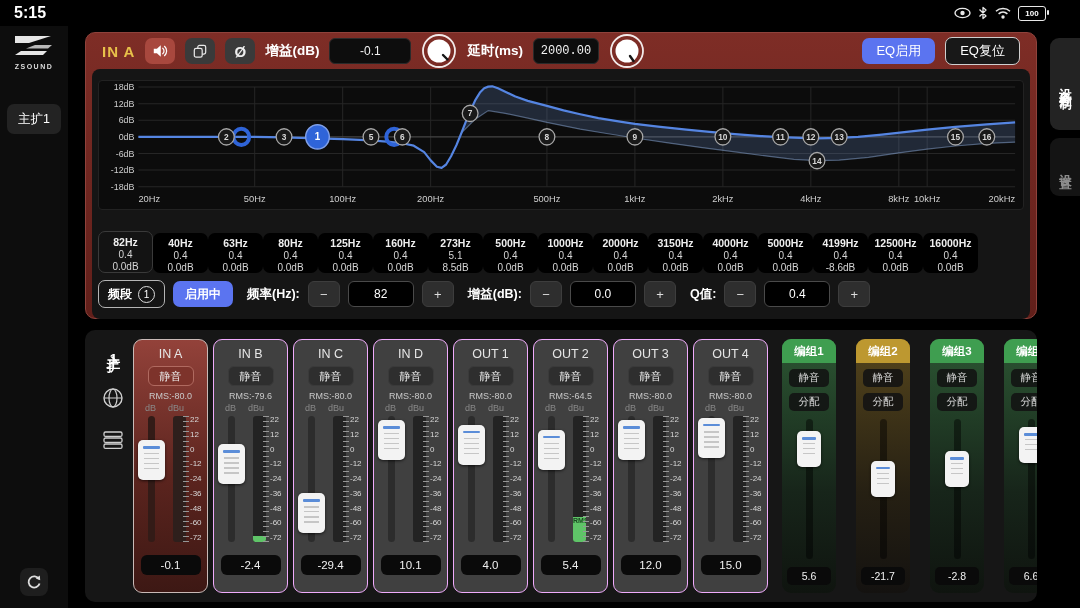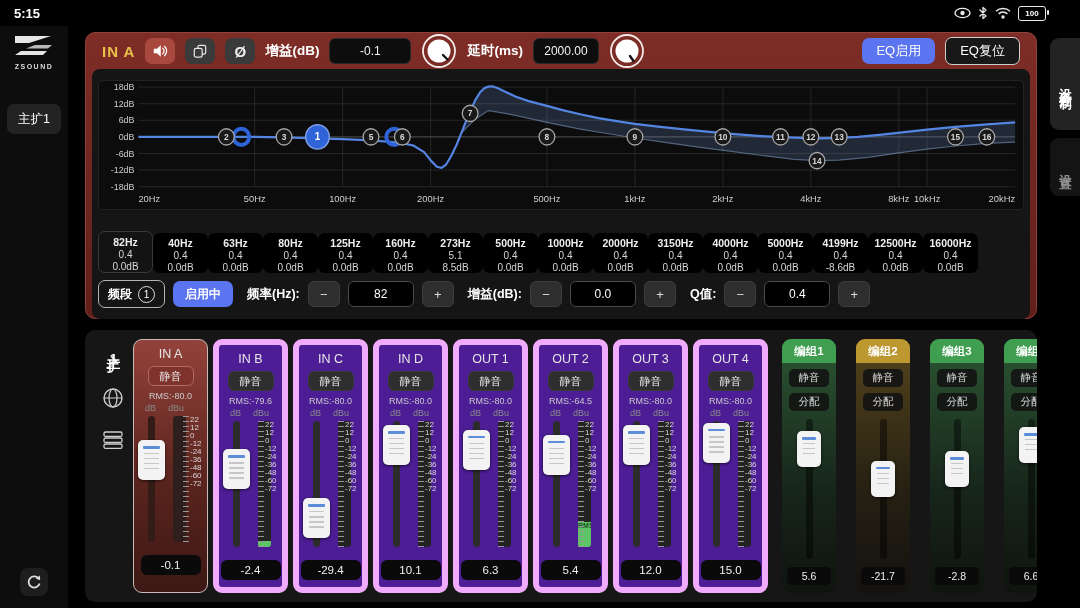--- a/index.html
+++ b/index.html
@@ -1,21 +1,21 @@
 <!DOCTYPE html>
 <html><head>
 <meta charset="utf-8">
 <style>
   html,body{margin:0;padding:0;background:#000;}
   .screen{position:relative;width:1080px;height:608px;background:#000;overflow:hidden;
     font-family:"Liberation Sans",sans-serif;color:#fff;}
   
   .statusbar{position:absolute;left:0;top:0;width:100%;height:26px;display:flex;align-items:center;
     padding:0 14px;box-sizing:border-box;}
-  .time{color:#fff;font-weight:bold;font-size:13px;}
+  .time{color:#fff;font-weight:bold;font-size:16px;}
   .status-icons{margin-left:auto;display:flex;gap:7px;align-items:center;margin-right:20px;}
   .batt{position:relative;width:26px;height:13px;border:1.5px solid #e8e8e8;border-radius:3px;
     font-size:8px;display:flex;align-items:center;justify-content:center;color:#fff;font-weight:bold;}
   .batt::after{content:"";position:absolute;right:-4px;top:3px;width:2px;height:5px;background:#e8e8e8;border-radius:1px;}
   
   .sidebar{position:absolute;left:0;top:26px;width:68px;bottom:0;background:#0d0d0d;}
   .logo{margin:8px auto 0;width:48px;text-align:center;}
   .logo-txt{font-size:7px;font-weight:bold;letter-spacing:1.5px;color:#ddd;margin-top:1px;}
   .zone-btn{margin:34px auto 0;width:54px;height:30px;background:#232323;border-radius:7px;
     color:#fff;font-size:12.5px;display:flex;align-items:center;justify-content:center;}
@@ -34,21 +34,21 @@
     display:flex;flex-direction:column;}
   .eq-header{height:50px;display:flex;align-items:center;gap:10px;padding:0 16px;}
   .ch-label{color:#e8c14a;font-weight:bold;font-size:15px;letter-spacing:1px;}
   .sq-btn{width:30px;height:26px;border-radius:7px;display:flex;align-items:center;justify-content:center;}
   .sq-btn.red{background:#a8483e;}
   .sq-btn.dark{background:#3a3a3a;}
   .phase-glyph{font-size:15px;color:#eee;font-weight:bold;}
   .hdr-label{color:#fff;font-size:13.5px;font-weight:bold;}
   .val-box{background:#0d0d0d;border:1px solid #2a2a2a;border-radius:6px;height:24px;
     display:flex;align-items:center;justify-content:center;color:#f2f2f2;font-size:12px;}
-  .w80{width:80px;} .w64{width:64px;}
+  .w80{width:80px;} .w64{width:64px;font-family:Liberation Mono, monospace;}
   .spacer{flex:1;}
   .pill-btn{height:26px;padding:0 14px;border-radius:7px;font-size:13px;display:flex;align-items:center;color:#fff;}
   .pill-btn.blue{background:#5b74f0;}
   .pill-btn.outline{background:#181818;border:1px solid #cfcfcf;}
   .eq-inner{flex:1;margin:0 6px 6px;background:#151515;border-radius:8px;padding:11px 6px;
     display:flex;flex-direction:column;box-sizing:border-box;}
   .graph{height:128px;background:#0c0c0c;border-radius:4px;border:1px solid #222;}
   .bands{display:flex;gap:0;margin-top:14px;height:49px;overflow:hidden;align-items:flex-end;}
   .band{flex:0 0 55px;background:#000000;border-radius:7px;text-align:center;color:#ddd;
     padding-top:4px;box-sizing:border-box;}
@@ -72,21 +72,21 @@
   .step-val{width:64px;height:24px;background:#000;border:1px solid #4a4a4a;border-radius:6px;
     color:#fff;font-size:12px;display:flex;align-items:center;justify-content:center;}
   
   .mixer{position:absolute;left:85px;top:330px;width:952px;height:272px;background:#161616;
     border-radius:10px;overflow:hidden;display:flex;padding:9px 0 0 8px;box-sizing:border-box;}
   .zone-col{width:40px;display:flex;flex-direction:column;align-items:center;padding-top:6px;flex:0 0 40px;}
   .zone-vert{writing-mode:vertical-lr;text-orientation:upright;font-size:13.5px;font-weight:bold;
     color:#fff;letter-spacing:3px;}
   .zone-icon{margin-top:16px;width:26px;height:26px;display:flex;align-items:center;justify-content:center;}
   .channels{display:flex;gap:5px;}
-  .chan{width:75px;height:254px;background:#4c1d95;border:6px solid #f0abfc;border-radius:9px;
+  .chan{width:75px;height:254px;background:#404040;border:1px solid #f0abfc;border-radius:9px;
     display:flex;flex-direction:column;align-items:center;box-sizing:border-box;flex:0 0 75px;}
   .chan.sel{background:linear-gradient(180deg,#93423a,#5b241e 55%,#3d1814);border:1px solid #c9bab7;}
   .chan-name{font-size:12.5px;color:#e6e6e6;margin-top:7px;}
   .mute-btn{margin-top:5px;width:46px;height:20px;background:#2e2e2e;border:1px solid #3a3a3a;
     border-radius:6px;color:#eee;font-size:11px;display:flex;align-items:center;justify-content:center;box-sizing:border-box;}
   .sel .mute-btn{background:#7d332b;border:1px solid #b06a60;}
   .rms{font-size:9px;color:#c9c9c9;margin-top:5px;}
   .units{display:flex;gap:12px;font-size:9px;color:#8a8a8a;margin-top:2px;align-self:flex-start;margin-left:11px;}
   .fader-zone{position:relative;width:100%;height:136px;margin-top:1px;}
   .track{position:absolute;left:14px;top:2px;bottom:8px;width:7px;background:#2c2c2c;border-radius:4px;}
@@ -95,21 +95,21 @@
     box-shadow:0 1px 3px rgba(0,0,0,.65);}
   .cap::before{content:"";position:absolute;top:6px;left:5px;right:5px;height:2.5px;background:#5b8dd8;border-radius:1px;}
   .cap::after{content:"";position:absolute;top:13px;left:6px;right:6px;height:17px;
     background:repeating-linear-gradient(180deg,#c6c6c6 0 1.5px,transparent 1.5px 5px);}
   .meter{position:absolute;left:39px;top:2px;bottom:8px;width:13px;background:#232323;border-radius:3px;overflow:hidden;}
   .sel .meter{background:#2e1f1c;}
   .meter-fill{position:absolute;bottom:0;left:0;right:0;background:#5fc468;font-size:7px;
     color:#1b4a21;text-align:center;font-weight:bold;}
   .scale{position:absolute;right:3px;top:2px;bottom:8px;width:21px;display:flex;}
   .ruler{width:6px;height:100%;background:repeating-linear-gradient(180deg,#969696 0 1px,transparent 1px 5px);}
-  .nums{flex:1;display:flex;flex-direction:column;font-size:8px;
+  .nums{flex:1;display:flex;flex-direction:column;justify-content:space-between;font-size:8px;
     color:#d8d8d8;line-height:1;padding-left:1px;}
   .chan-val{width:60px;height:20px;background:#0a0a0a;border-radius:6px;color:#f0f0f0;font-size:11.5px;
     display:flex;align-items:center;justify-content:center;margin-top:5px;}
   
   .groups{display:flex;gap:20px;margin-left:14px;}
   .grp{width:54px;height:254px;border-radius:9px;display:flex;flex-direction:column;align-items:center;
     overflow:hidden;flex:0 0 54px;}
   .grp.green{background:linear-gradient(180deg,#2c5633 0%,#17251a 60%,#0f140f 100%);}
   .grp.gold{background:linear-gradient(180deg,#55451c 0%,#262013 60%,#141210 100%);}
   .grp-name{width:100%;height:24px;display:flex;align-items:center;justify-content:center;
@@ -551,21 +551,21 @@
                 <span>0</span>
                 <span>-12</span>
                 <span>-24</span>
                 <span>-36</span>
                 <span>-48</span>
                 <span>-60</span>
                 <span>-72</span>
               </div>
       </div>
     </div>
-    <div class="chan-val">6.3</div>
+    <div class="chan-val">4.0</div>
   </div>
         <div class="chan">
     <div class="chan-name">OUT 2</div>
     <div class="mute-btn">静音</div>
     <div class="rms">RMS:-64.5</div>
     <div class="units">
       <span class="u-db">dB</span>
       <span class="u-dbu">dBu</span>
     </div>
     <div class="fader-zone">

